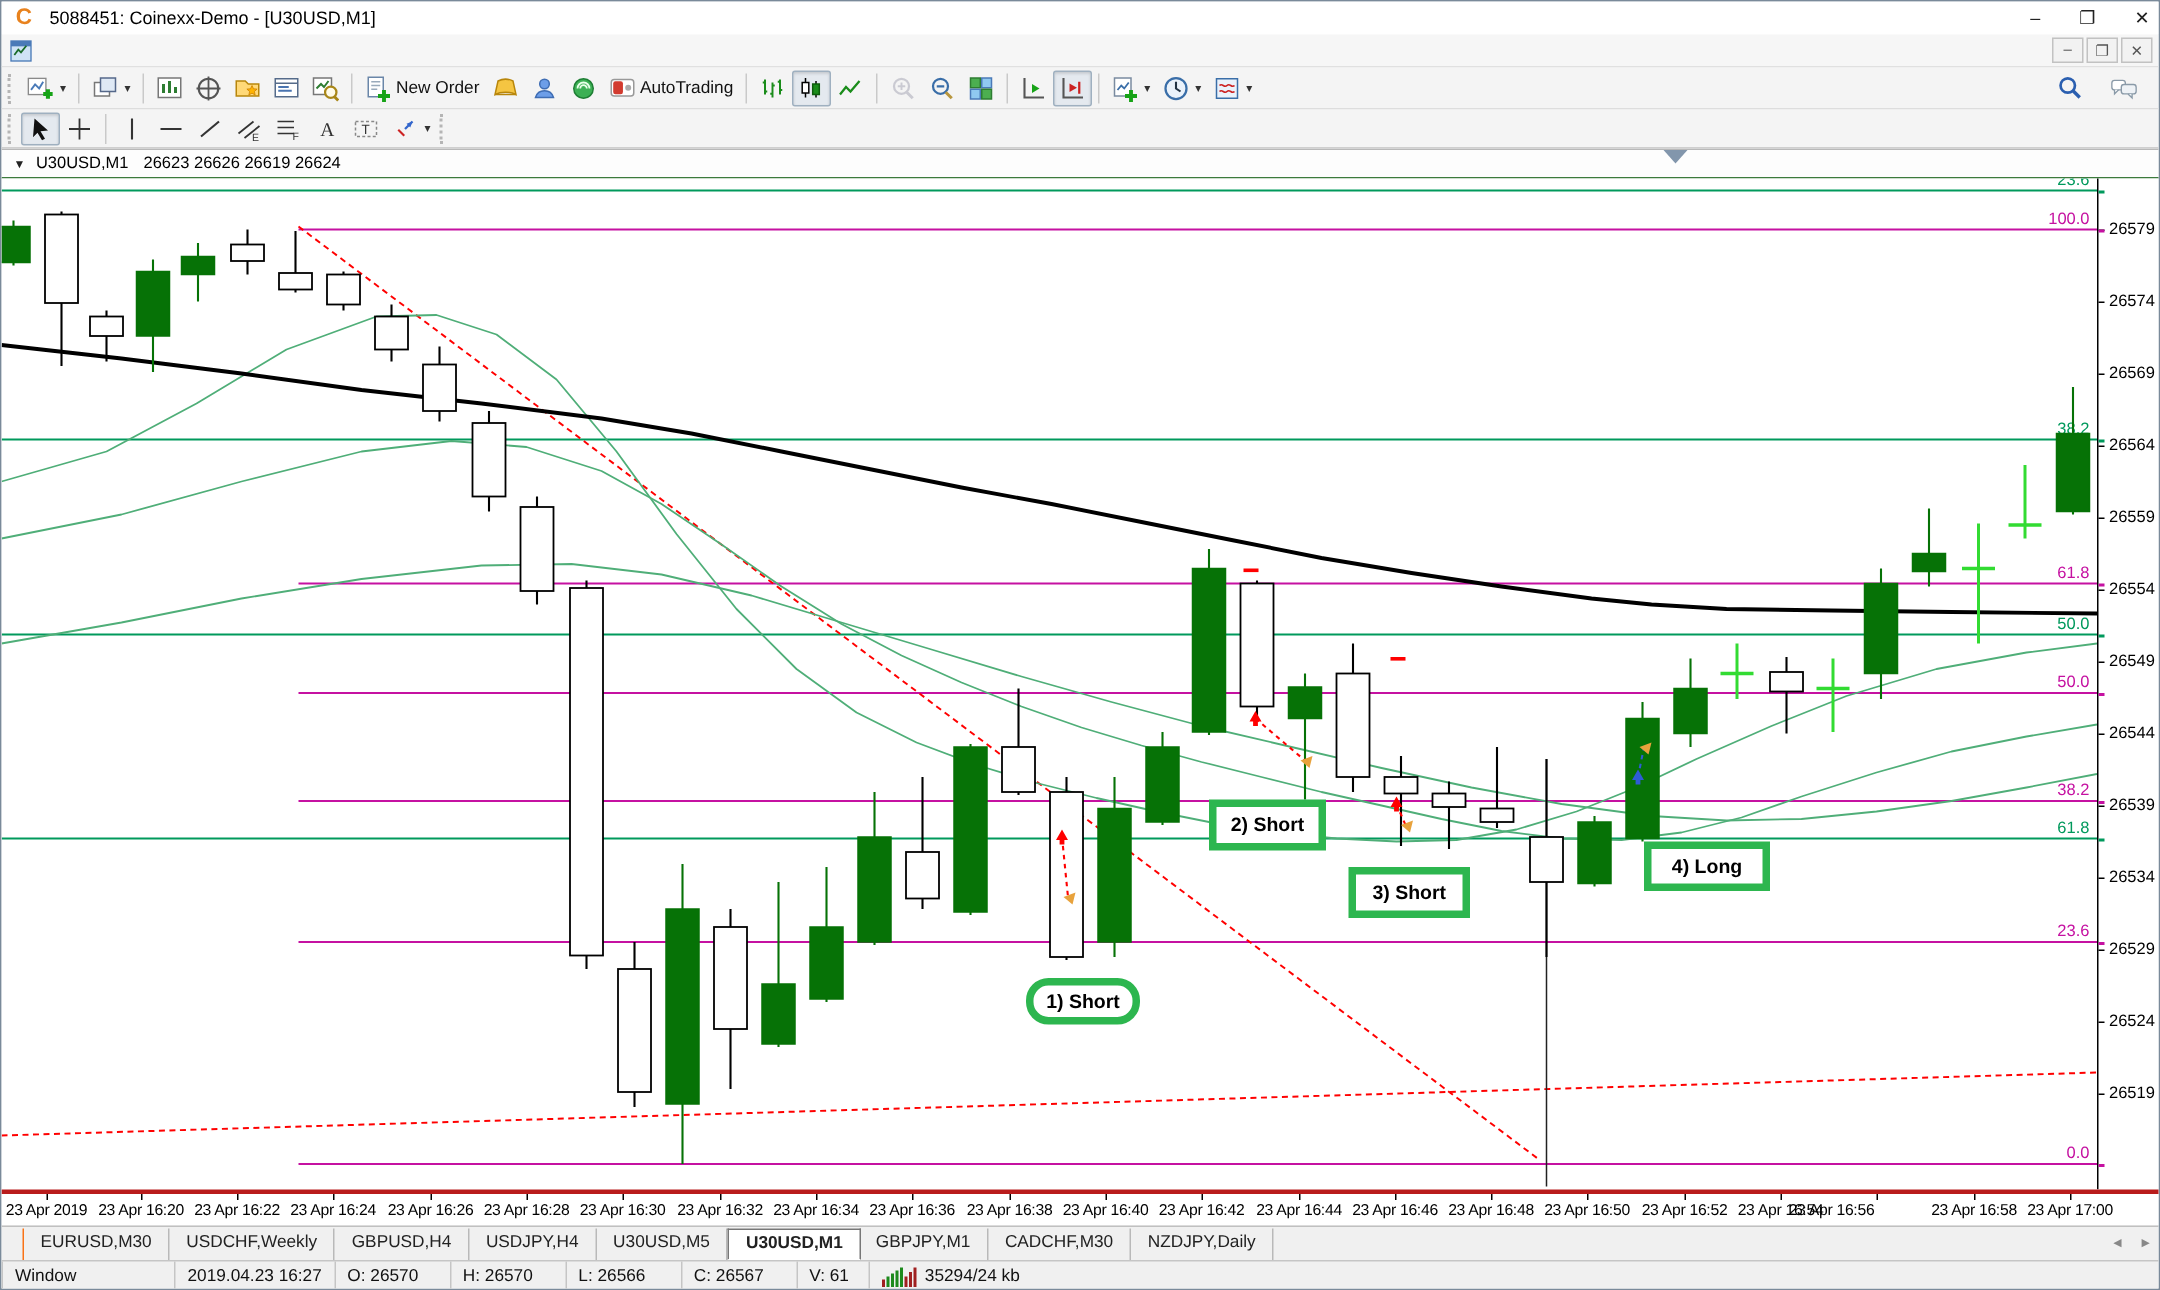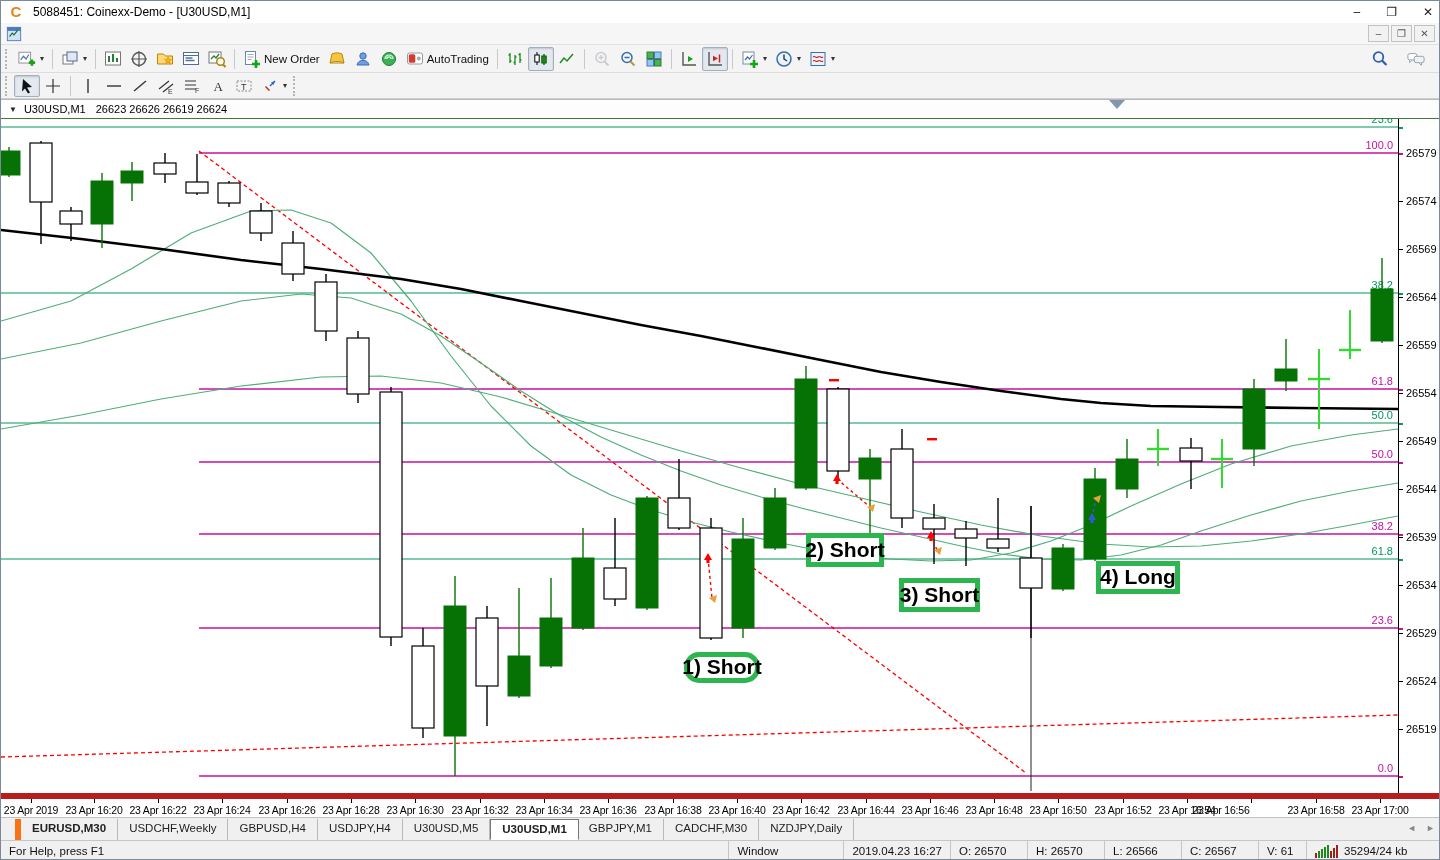--- a/index.html
+++ b/index.html
@@ -35,34 +35,34 @@
   .tf-btn { height:20px; min-width:28px; padding:0 4px; font-size:11px; font-weight:bold; color:#555; display:flex; align-items:center; justify-content:center; border:1px solid transparent; border-radius:2px; }
   .tf-btn.pressed { background:#e4e9ef; border-color:#9fb0c0; box-shadow:inset 0 1px 2px rgba(0,0,0,.2); color:#111; }
 
   .chart-header { position:absolute; left:0; top:98px; width:1440px; height:20px; background:#fdfdfd; border-top:1px solid #b8b8b8; border-bottom:1px solid #3c7a3c; display:flex; align-items:center; font-size:11px; color:#000; }
   .chart-header .dd { font-size:8px; margin:0 7px 0 8px; color:#222; }
   .chart-header .sym { margin-right:10px; }
   .shift-marker { position:absolute; left:1108px; top:99px; width:0; height:0; border-left:8px solid transparent; border-right:8px solid transparent; border-top:9px solid #8296ac; }
 
   #chart { position:absolute; left:0; top:118px; width:1397px; height:674px; background:#fff; }
   #chart svg { position:absolute; left:0; top:0; }
-  .anno { position:absolute; background:#fff; border:5px solid #2DB64F; color:#000; font-weight:bold; font-size:21px; line-height:1.05; display:flex; align-items:center; justify-content:center; white-space:nowrap; padding:0 4px; }
+  .anno { position:absolute; background:#fff; border:5px solid #2DB64F; color:#000; font-weight:bold; font-size:13px; line-height:1.05; display:flex; align-items:center; justify-content:center; white-space:nowrap; padding:0 4px; }
 
   #price-axis { position:absolute; left:1397px; top:118px; width:43px; height:674px; background:#fff; border-left:1px solid #000; font-size:11px; color:#000; }
   .pa-label { position:absolute; left:7px; }
   .pa-tick { position:absolute; left:0; width:4px; height:1px; background:#000; }
   .pa-fib { position:absolute; left:0; width:4px; height:2px; }
 
-  #time-axis { position:absolute; left:0; top:792px; width:1440px; height:24px; background:#fff; border-top:6px solid #b91c1c; font-size:10.5px; color:#000; }
+  #time-axis { position:absolute; left:0; top:792px; width:1440px; height:24px; background:#fff; border-top:3px solid #b91c1c; font-size:10.5px; color:#000; }
   .ta-label { position:absolute; top:5px; transform:translateX(-50%); white-space:nowrap; letter-spacing:-0.2px; }
   .ta-tick { position:absolute; top:0; width:1px; height:4px; background:#000; }
 
   #tabsbar { position:absolute; left:0; top:816px; width:1440px; height:23px; background:#f0f0f0; border-top:1px solid #c0c0c0; display:flex; align-items:flex-end; padding-left:14px; font-size:11.5px; }
   .tab { padding:3px 11px 4px; color:#222; border-right:1px solid #b9b9b9; margin-bottom:0; background:transparent; white-space:nowrap; }
-  .tab:first-child { border-left:6px solid #f97316;font-weight:bold; }
+  .tab:first-child { border-left:1px solid #f97316; }
   .tab.active { background:#fff; border:1px solid #777; border-bottom:1px solid #fff; font-weight:bold; margin-right:-1px; position:relative; top:0; }
   .tab-scroll { position:absolute; right:6px; top:5px; display:flex; gap:10px; color:#888; font-size:9px; }
 
   #statusbar { position:absolute; left:0; top:839px; width:1440px; height:21px; background:#f0f0f0; border-top:1px solid #c5c5c5; display:flex; align-items:center; font-size:11.5px; color:#111; }
   .st-help { padding-left:8px; flex:1; }
   .st-panel { height:100%; display:flex; align-items:center; padding:0 8px; border-left:1px solid #c5c5c5; white-space:nowrap; }
   .st-panel svg { margin-right:5px; }
 </style>
 </head>
 <body>
@@ -676,21 +676,20 @@
         <span class="tab">CADCHF,M30</span>
         <span class="tab">NZDJPY,Daily</span>
       </div>
     <div class="tab-scroll">
       <span id="tab-sl">◄</span>
       <span id="tab-sr">►</span>
     </div>
   </div>
 
   <div id="statusbar">
-    <span class="st-help">For Help, press F1</span>
     <div id="status-panels" style="display:flex;height:100%;">
         <div class="st-panel" style="min-width: 115px;">Window</div>
         <div class="st-panel" style="min-width: 104px;">2019.04.23 16:27</div>
         <div class="st-panel" style="min-width: 77px;">O: 26570</div>
         <div class="st-panel" style="min-width: 77px;">H: 26570</div>
         <div class="st-panel" style="min-width: 77px;">L: 26566</div>
         <div class="st-panel" style="min-width: 77px;">C: 26567</div>
         <div class="st-panel" style="min-width: 48px;">V: 61</div>
         <div class="st-panel" style="min-width: 135px;">
           <svg width="24" height="14" viewBox="0 0 24 14">

